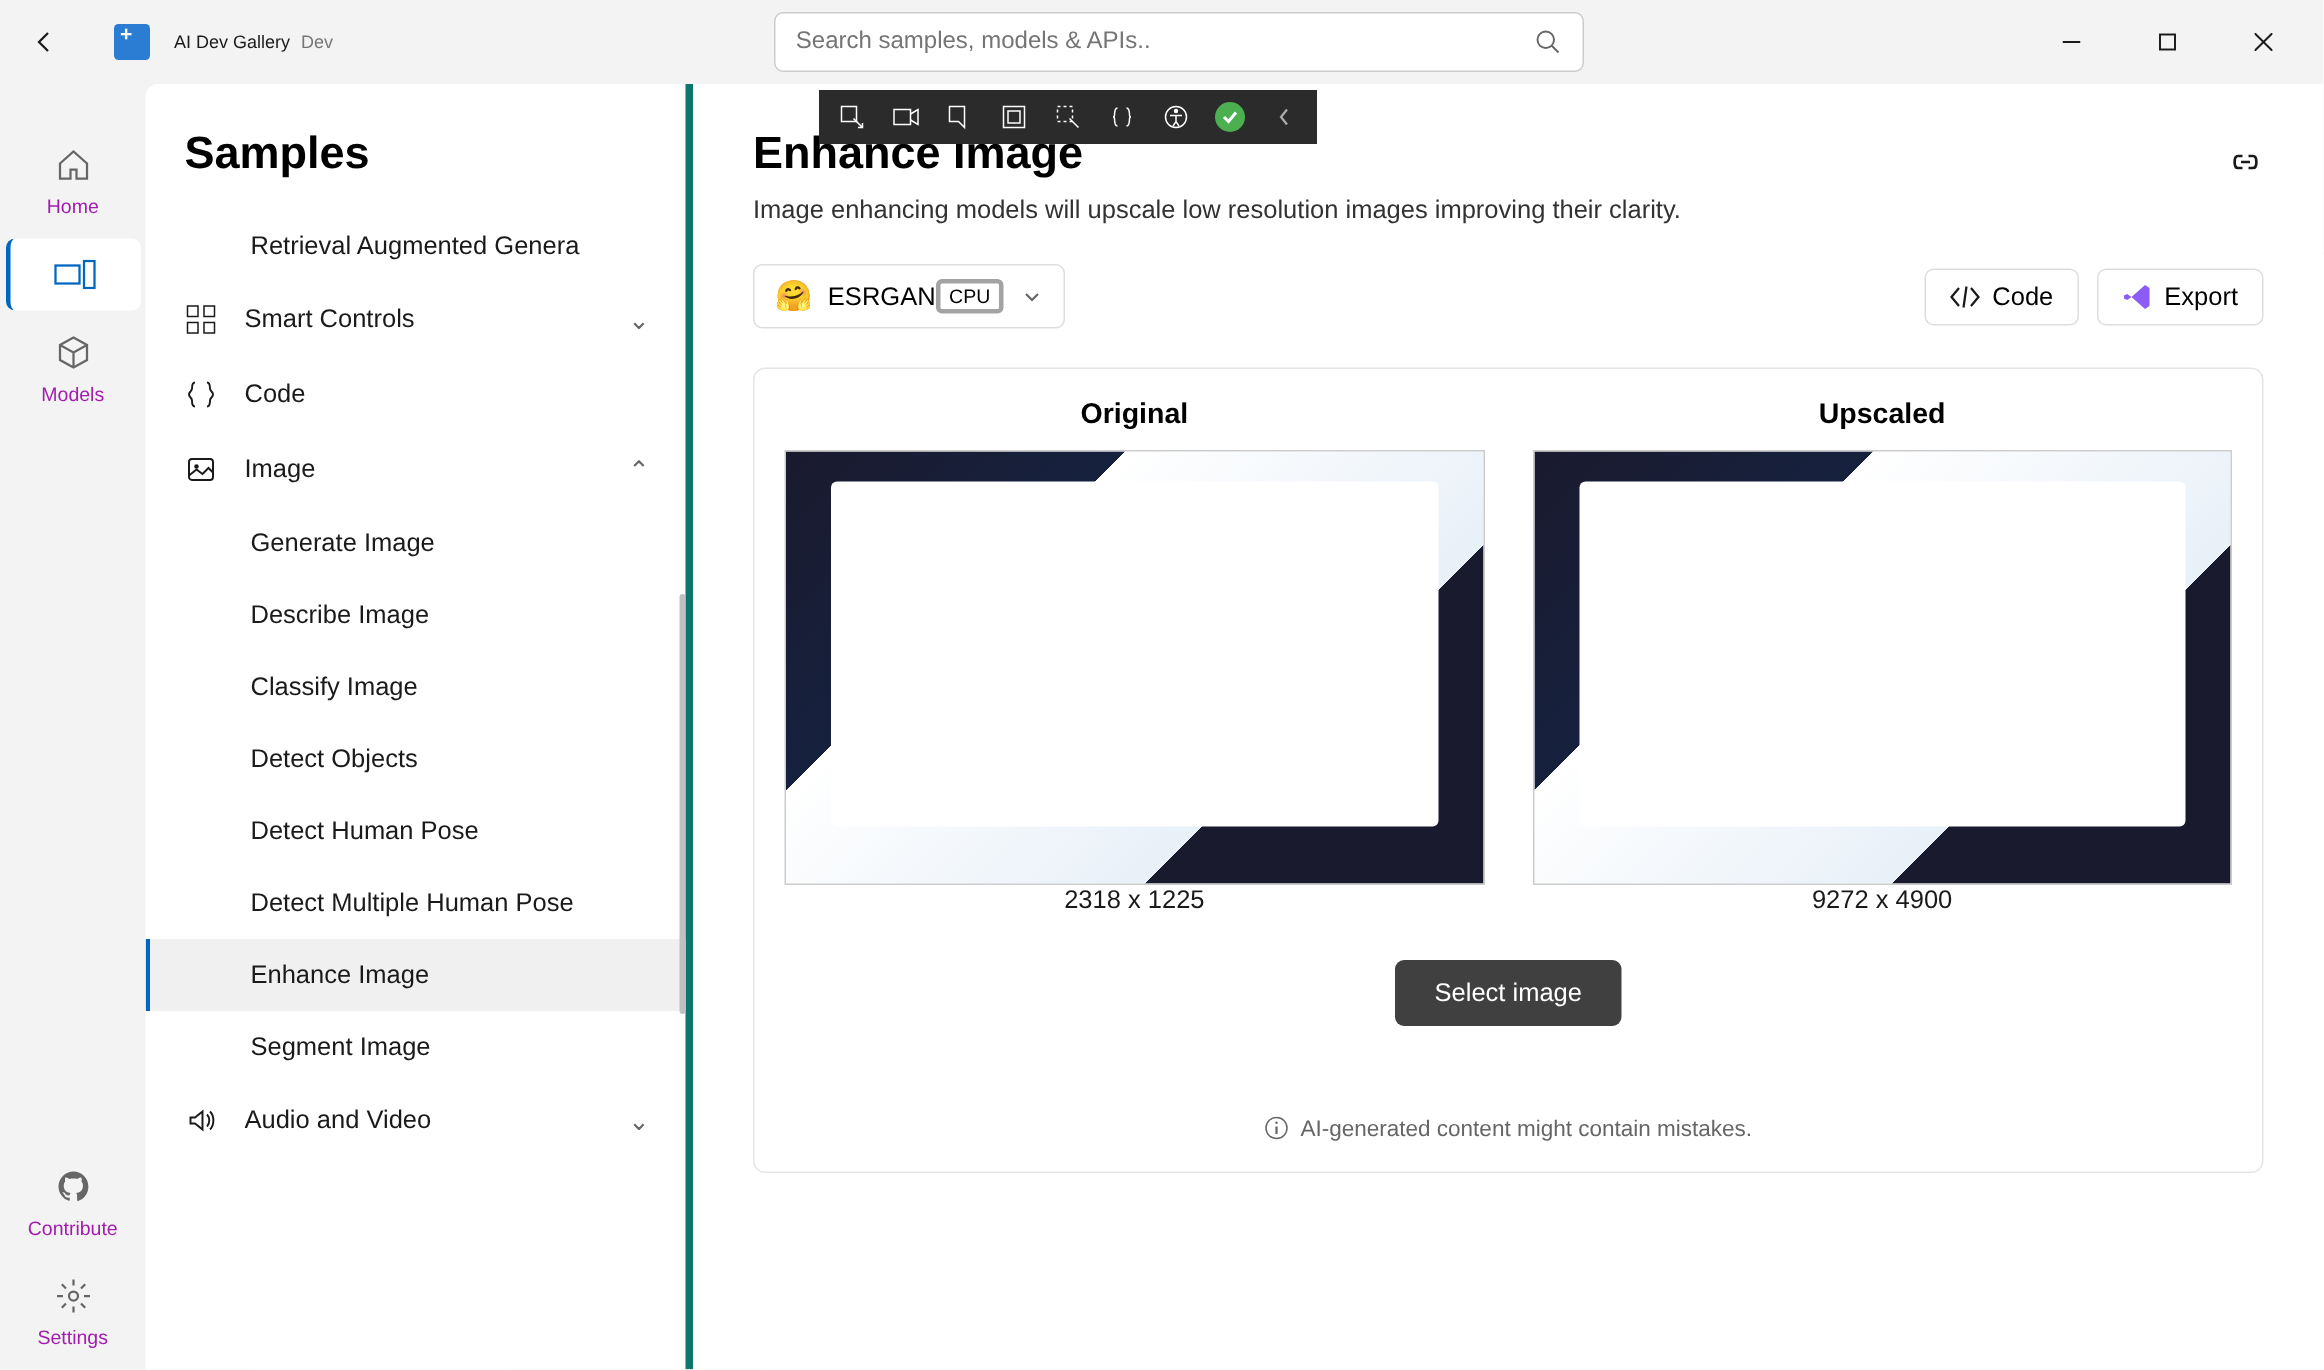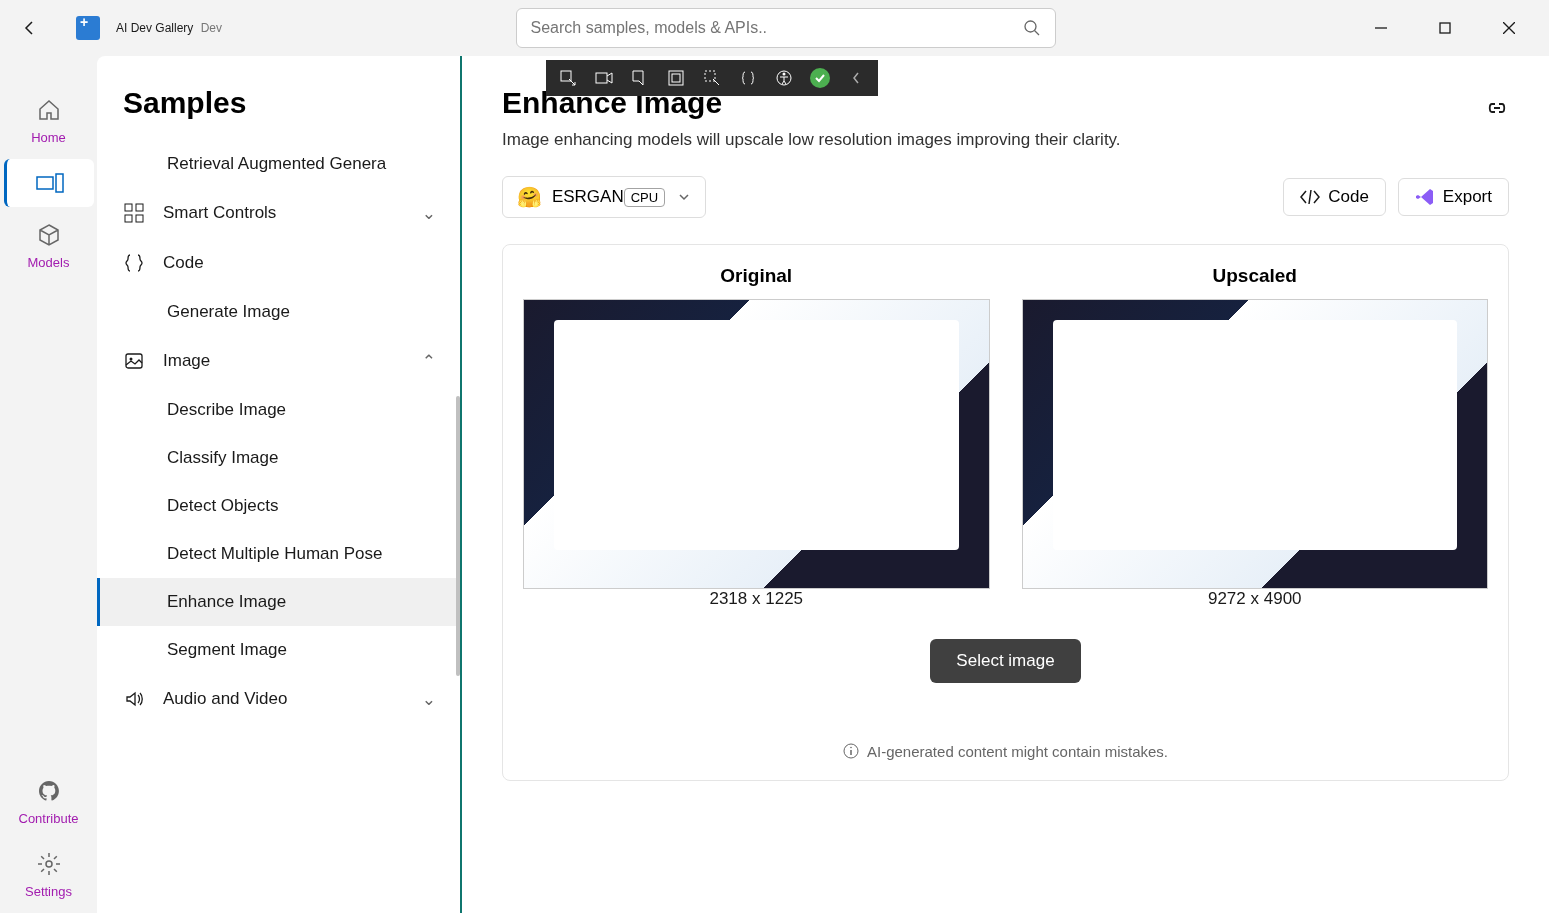--- a/index.html
+++ b/index.html
@@ -21,21 +21,21 @@
 
 .nav-rail { width: 97px; display: flex; flex-direction: column; align-items: center; padding-top: 30px; }
 .nav-item { width: 90px; display: flex; flex-direction: column; align-items: center; padding: 10px 0; cursor: pointer; border-radius: 6px; margin-bottom: 4px; }
 .nav-item.active { background: #fff; border-left: 3px solid #0067c0; }
 .nav-icon { width: 28px; height: 28px; display: flex; align-items: center; justify-content: center; }
 .nav-label { font-size: 13px; color: #a21caf; margin-top: 6px; }
 .nav-spacer { flex: 1; }
 
 .content-panel { flex: 1; background: #fff; border-radius: 8px 0 0 0; display: flex; overflow: hidden; }
 
-.samples-sidebar { width: 365px; border-right: 2px solid #0f766e; padding: 30px 0 0 0; overflow-y: auto; position: relative; }
+.samples-sidebar { width: 365px; border-right: 5px solid #0f766e; padding: 30px 0 0 0; overflow-y: auto; position: relative; }
 .samples-title { font-size: 30px; font-weight: 600; padding: 0 0 20px 26px; }
 .tree-item { display: flex; align-items: center; padding: 14px 24px 14px 26px; font-size: 17px; color: #1a1a1a; cursor: pointer; }
 .tree-item.sub { padding-left: 70px; }
 .tree-item.selected { background: #f0f0f0; border-left: 3px solid #0067c0; padding-left: 67px; }
 .tree-icon { width: 22px; height: 22px; margin-right: 18px; display: flex; align-items: center; justify-content: center; }
 .tree-label { flex: 1; white-space: nowrap; overflow: hidden; }
 .chevron { color: #666; }
 .sidebar-scrollbar { position: absolute; right: 0; top: 340px; width: 4px; height: 280px; background: #c0c0c0; border-radius: 2px; }
 
 .detail-pane { flex: 1; padding: 30px 40px; position: relative; overflow-y: auto; }
@@ -44,21 +44,21 @@
 .ft-green { background: #4caf50; border-radius: 50%; width: 20px; height: 20px; display: flex; align-items: center; justify-content: center; }
 
 .page-title { font-size: 30px; font-weight: 600; margin-bottom: 10px; }
 .page-desc { font-size: 17px; color: #323232; margin-bottom: 26px; }
 .link-icon-pos { position: absolute; top: 40px; right: 40px; }
 
 .action-row { display: flex; align-items: center; margin-bottom: 26px; }
 .model-chip { display: flex; align-items: center; border: 1px solid #ddd; border-radius: 6px; padding: 8px 14px; cursor: pointer; }
 .model-emoji { font-size: 20px; margin-right: 10px; }
 .model-name { font-size: 17px; font-weight: 500; }
-.cpu-badge { border: 1px solid #a3a3a3; border-radius: 4px; font-size: 13px; padding: 1px 6px; margin-right: 12px; }
+.cpu-badge { border: 3px solid #a3a3a3; border-radius: 4px; font-size: 13px; padding: 1px 6px; margin-right: 12px; }
 .action-spacer { flex: 1; }
 .ghost-btn { display: flex; align-items: center; border: 1px solid #ddd; border-radius: 6px; padding: 8px 16px; font-size: 17px; cursor: pointer; margin-left: 12px; background: #fff; }
 .ghost-btn svg { margin-right: 8px; }
 
 .compare-card { border: 1px solid #e5e5e5; border-radius: 8px; padding: 20px; }
 .compare-row { display: flex; gap: 32px; }
 .compare-col { flex: 1; display: flex; flex-direction: column; align-items: center; }
 .compare-label { font-size: 19px; font-weight: 600; margin-bottom: 12px; }
 .compare-img { width: 100%; height: 290px; background: linear-gradient(135deg, #1a1a2e 0%, #16213e 30%, #ffffff 30%, #e8f0f8 70%, #1a1a2e 70%); border: 1px solid #ccc; position: relative; overflow: hidden; }
 .compare-img::before { content: ''; position: absolute; top: 20px; left: 30px; right: 30px; height: 230px; background: #fff; border-radius: 4px; }
@@ -176,42 +176,45 @@
         <span class="chevron">⌄</span>
       </div>
       <div class="tree-item">
         <span class="tree-icon">
             <svg width="20" height="20" viewBox="0 0 20 20">
               <path d="M6 2 C4 2 4 4 4 6 C4 8 2 8 2 10 C2 12 4 12 4 14 C4 16 4 18 6 18 M14 2 C16 2 16 4 16 6 C16 8 18 8 18 10 C18 12 16 12 16 14 C16 16 16 18 14 18" stroke="#1a1a1a" stroke-width="1.3" fill="none"></path>
             </svg>
           </span>
         <span class="tree-label">Code</span>
       </div>
-      <div class="tree-item sub">
-          <span class="tree-label">Generate Image</span>
-        </div>
       <div class="tree-item">
         <span class="tree-icon">
             <svg width="20" height="20" viewBox="0 0 20 20">
               <rect x="2" y="3" width="16" height="14" rx="2" stroke="#1a1a1a" stroke-width="1.3" fill="none"></rect>
               <circle cx="7" cy="8" r="1.5" fill="#1a1a1a"></circle>
               <path d="M2 14 L7 10 L11 13 L15 9 L18 12" stroke="#1a1a1a" stroke-width="1.3" fill="none"></path>
             </svg>
           </span>
         <span class="tree-label">Image</span>
         <span class="chevron">⌃</span>
       </div>
       <div class="tree-item sub">
+          <span class="tree-label">Generate Image</span>
+        </div>
+      <div class="tree-item sub">
           <span class="tree-label">Describe Image</span>
         </div>
       <div class="tree-item sub">
           <span class="tree-label">Classify Image</span>
         </div>
       <div class="tree-item sub">
           <span class="tree-label">Detect Objects</span>
+        </div>
+      <div class="tree-item sub">
+          <span class="tree-label">Detect Human Pose</span>
         </div>
       <div class="tree-item sub">
           <span class="tree-label">Detect Multiple Human Pose</span>
         </div>
       <div class="tree-item sub selected">
           <span class="tree-label">Enhance Image</span>
         </div>
       <div class="tree-item sub">
           <span class="tree-label">Segment Image</span>
         </div>

